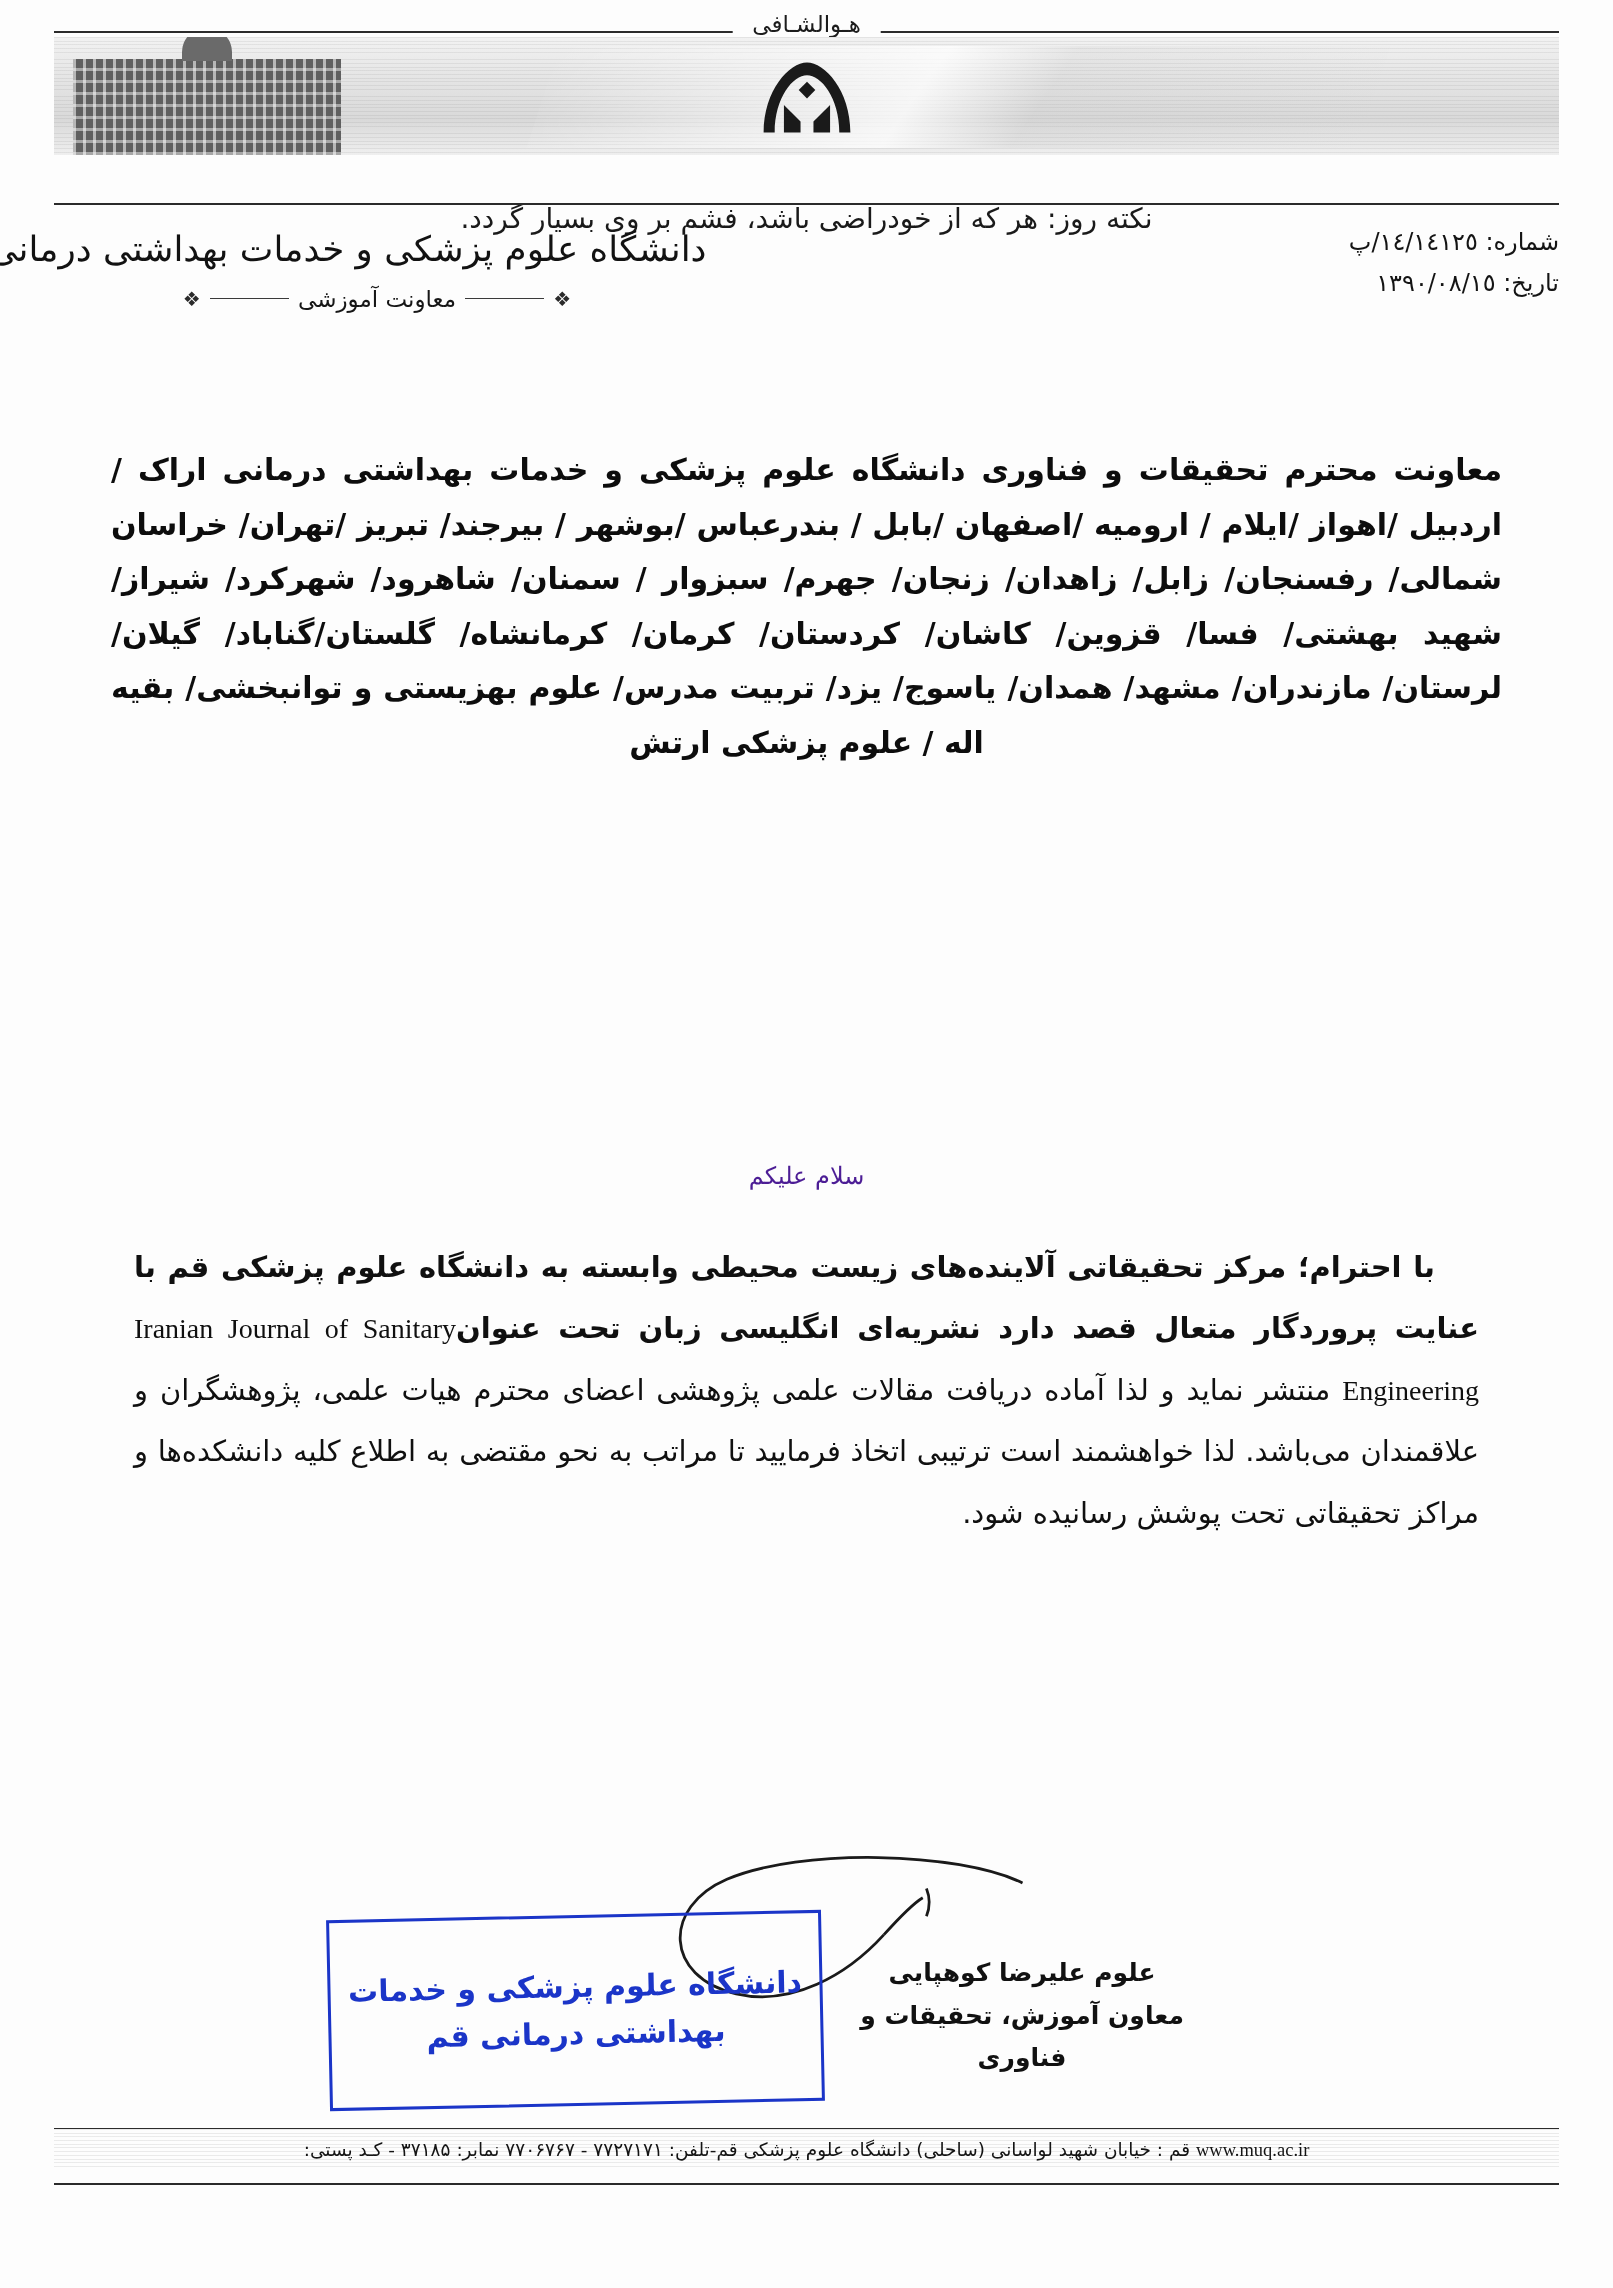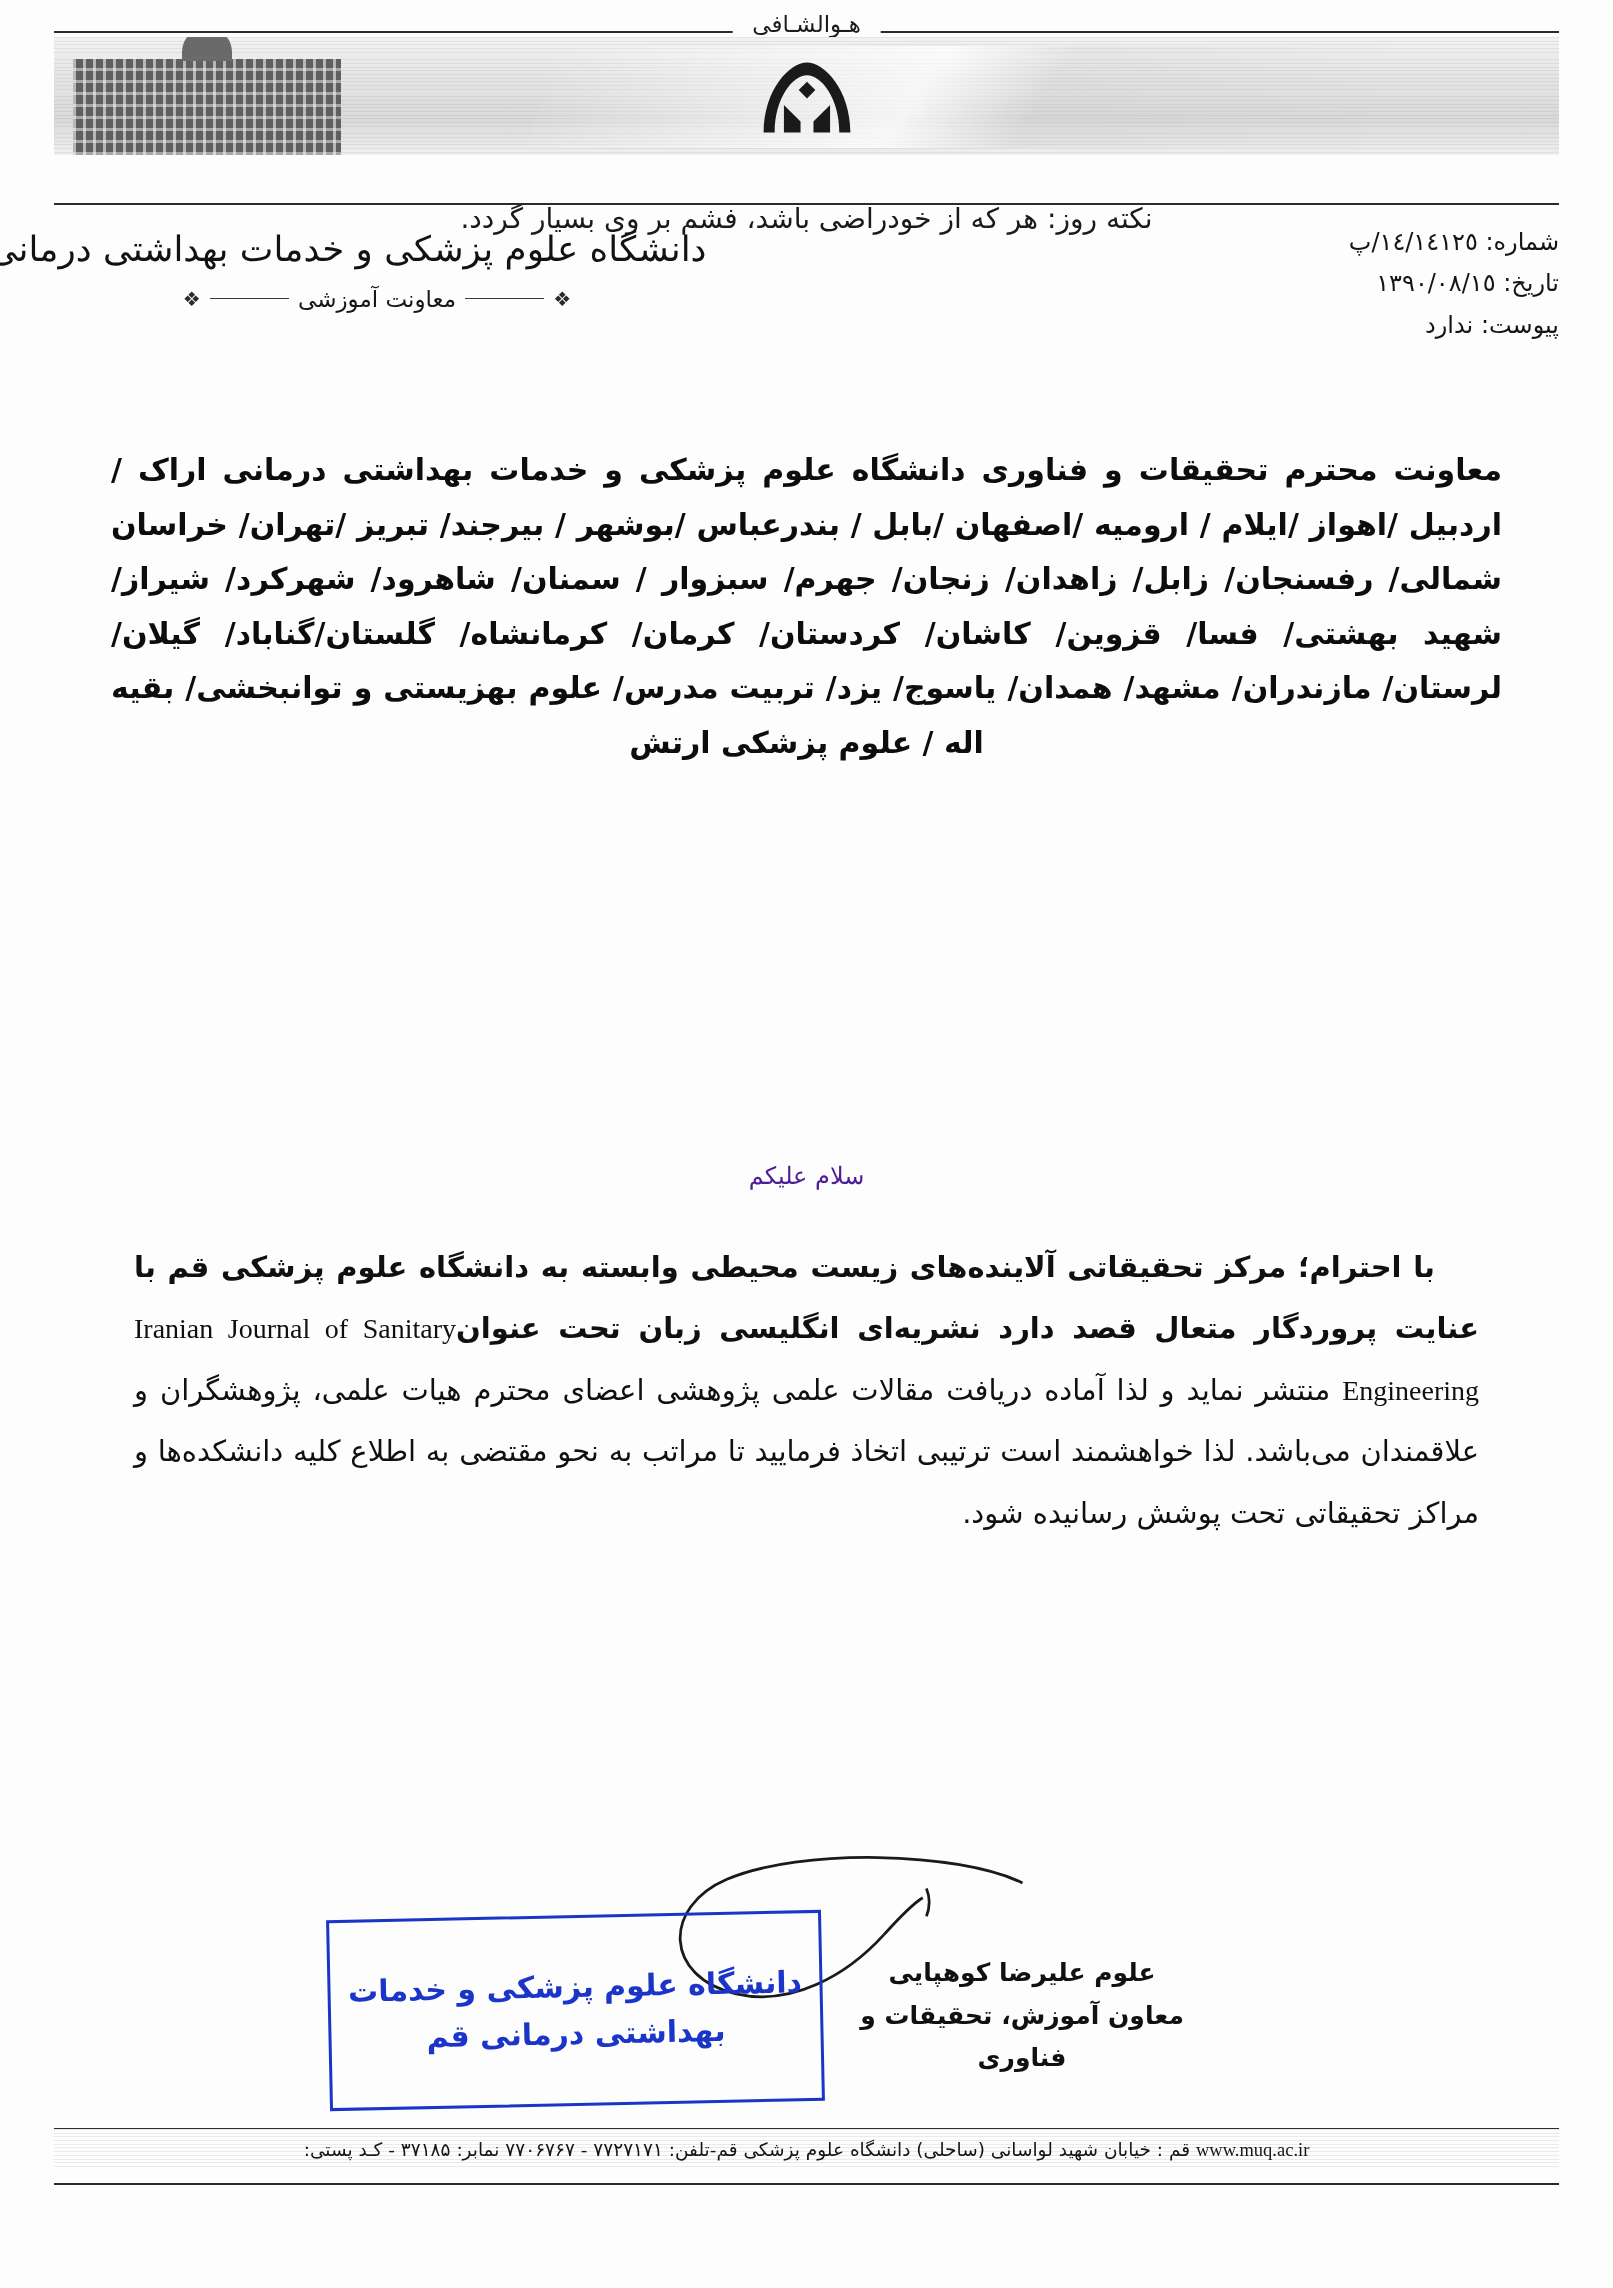--- a/index.html
+++ b/index.html
@@ -356,24 +356,20 @@
 
   <div class="meta">
     <div class="meta-row">
       <span class="meta-label">شماره:</span>
       <span>١٤/١٤١٢٥/پ</span>
     </div>
     <div class="meta-row">
       <span class="meta-label">تاریخ:</span>
       <span>١٣٩٠/٠٨/١٥</span>
     </div>
-    <div class="meta-row">
-      <span class="meta-label">پیوست:</span>
-      <span>ندارد</span>
-    </div>
   </div>
 
   <div class="org">
     <div class="org-name">دانشگاه علوم پزشکی و خدمات بهداشتی درمانی قم</div>
     <div class="org-sub">
       <span class="orn">❖</span>
       <span class="dash"></span>
       <span>معاونت آموزشی</span>
       <span class="dash"></span>
       <span class="orn">❖</span>

